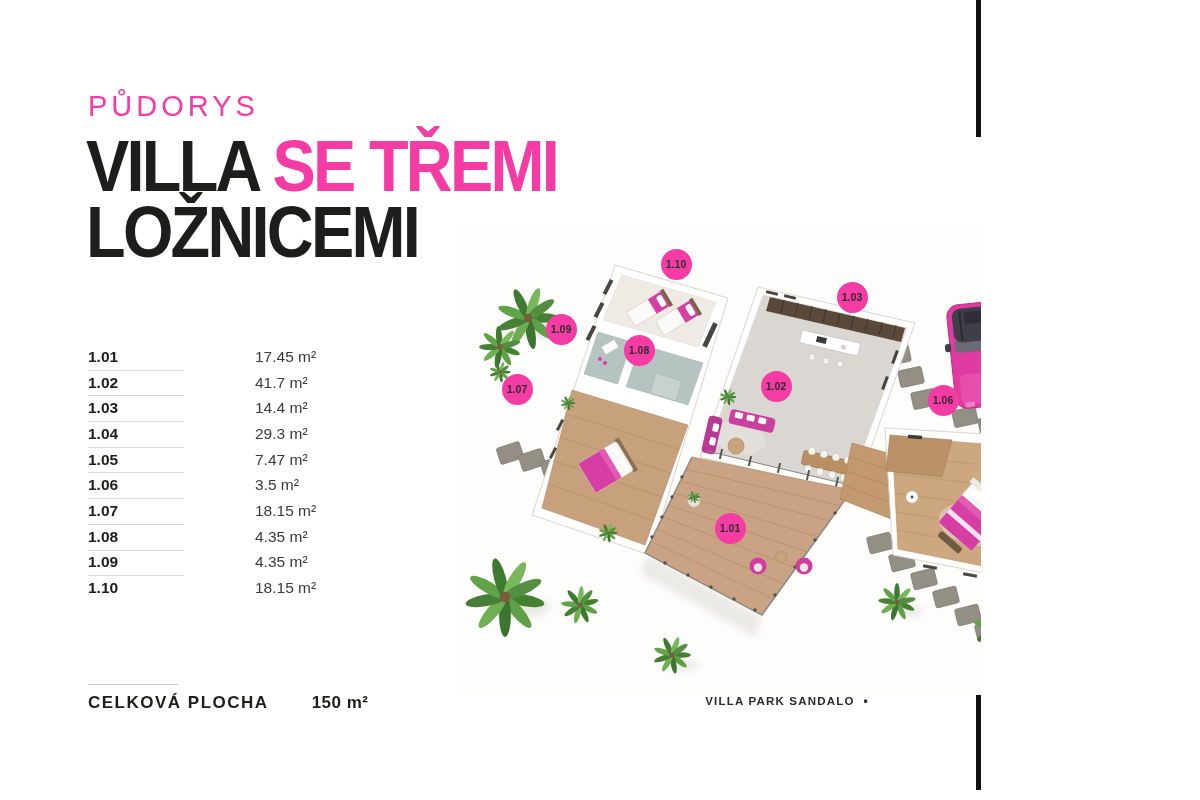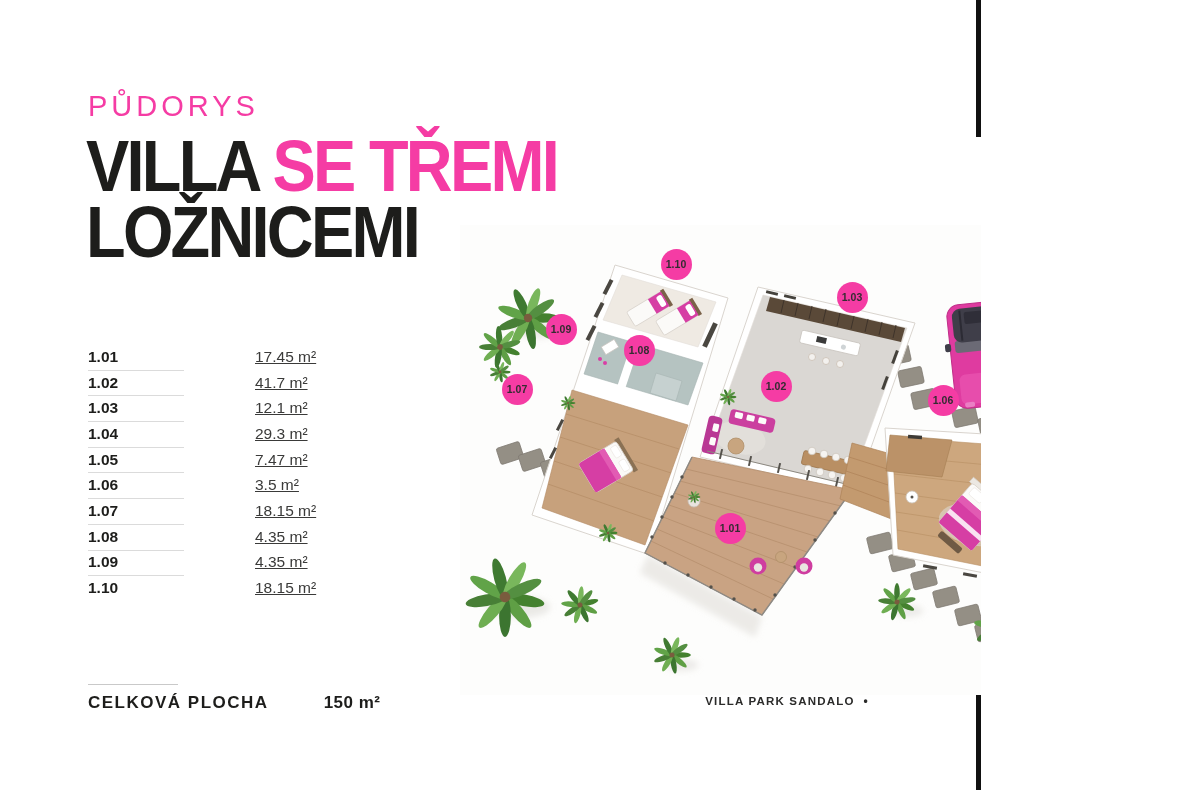--- a/index.html
+++ b/index.html
@@ -8,24 +8,24 @@
   .eyebrow{position:absolute;left:88px;top:90px;font-size:29px;font-weight:400;
            letter-spacing:4px;color:var(--accent);}
   .title{position:absolute;left:86px;top:133px;font-size:72px;font-weight:800;
          letter-spacing:-3px;line-height:66px;color:var(--ink);white-space:nowrap;
          transform:scaleX(.9);transform-origin:0 0;}
   .title .pink{color:var(--accent);}
   .rooms{position:absolute;left:88px;top:344px;width:280px;}
   .room-row{position:relative;display:flex;align-items:center;height:25.7px;}
   .room-row:not(:first-child)::before{content:"";position:absolute;left:0;top:0;width:96px;height:1px;background:#dbdbdb;}
   .room-id{width:167px;font-size:15.5px;font-weight:700;color:var(--ink);}
-  .room-area{font-size:15.5px;color:#3a3a39;text-decoration:underline;}
+  .room-area{font-size:15.5px;color:#3a3a39;}
   .summary{position:absolute;left:88px;top:684px;}
   .summary-line{width:90px;height:1px;background:#c9c9c9;margin-bottom:8px;}
-  .summary-row{display:flex;gap:27px;font-size:17px;font-weight:700;color:var(--ink);letter-spacing:1.5px;}
+  .summary-row{display:flex;gap:15px;font-size:17px;font-weight:700;color:var(--ink);letter-spacing:1.5px;}
   .summary-row .value{letter-spacing:.5px;margin-left:28px;}
   .brand{position:absolute;right:112px;top:695px;display:flex;align-items:center;gap:9px;
          font-size:11.5px;font-weight:700;letter-spacing:1.2px;color:#2b2b2a;}
   .brand .dot{font-size:12px;line-height:1;}
   .edge-bar{position:absolute;right:0;width:5px;background:#111111;}
   .edge-bar.top{top:0;height:137px;}
   .edge-bar.bottom{top:690px;height:100px;}
   .plan{position:absolute;left:460px;top:225px;width:700px;height:470px;}
   .plan svg{position:absolute;left:0;top:0;}
   .marker{position:absolute;width:31px;height:31px;border-radius:50%;background:var(--accent);
@@ -48,21 +48,21 @@
     <div class="room-row">
         <span class="room-id">1.01</span>
         <span class="room-area">17.45 m²</span>
       </div>
     <div class="room-row">
         <span class="room-id">1.02</span>
         <span class="room-area">41.7 m²</span>
       </div>
     <div class="room-row">
         <span class="room-id">1.03</span>
-        <span class="room-area">12.1 m²</span>
+        <span class="room-area">14.4 m²</span>
       </div>
     <div class="room-row">
         <span class="room-id">1.04</span>
         <span class="room-area">29.3 m²</span>
       </div>
     <div class="room-row">
         <span class="room-id">1.05</span>
         <span class="room-area">7.47 m²</span>
       </div>
     <div class="room-row">

